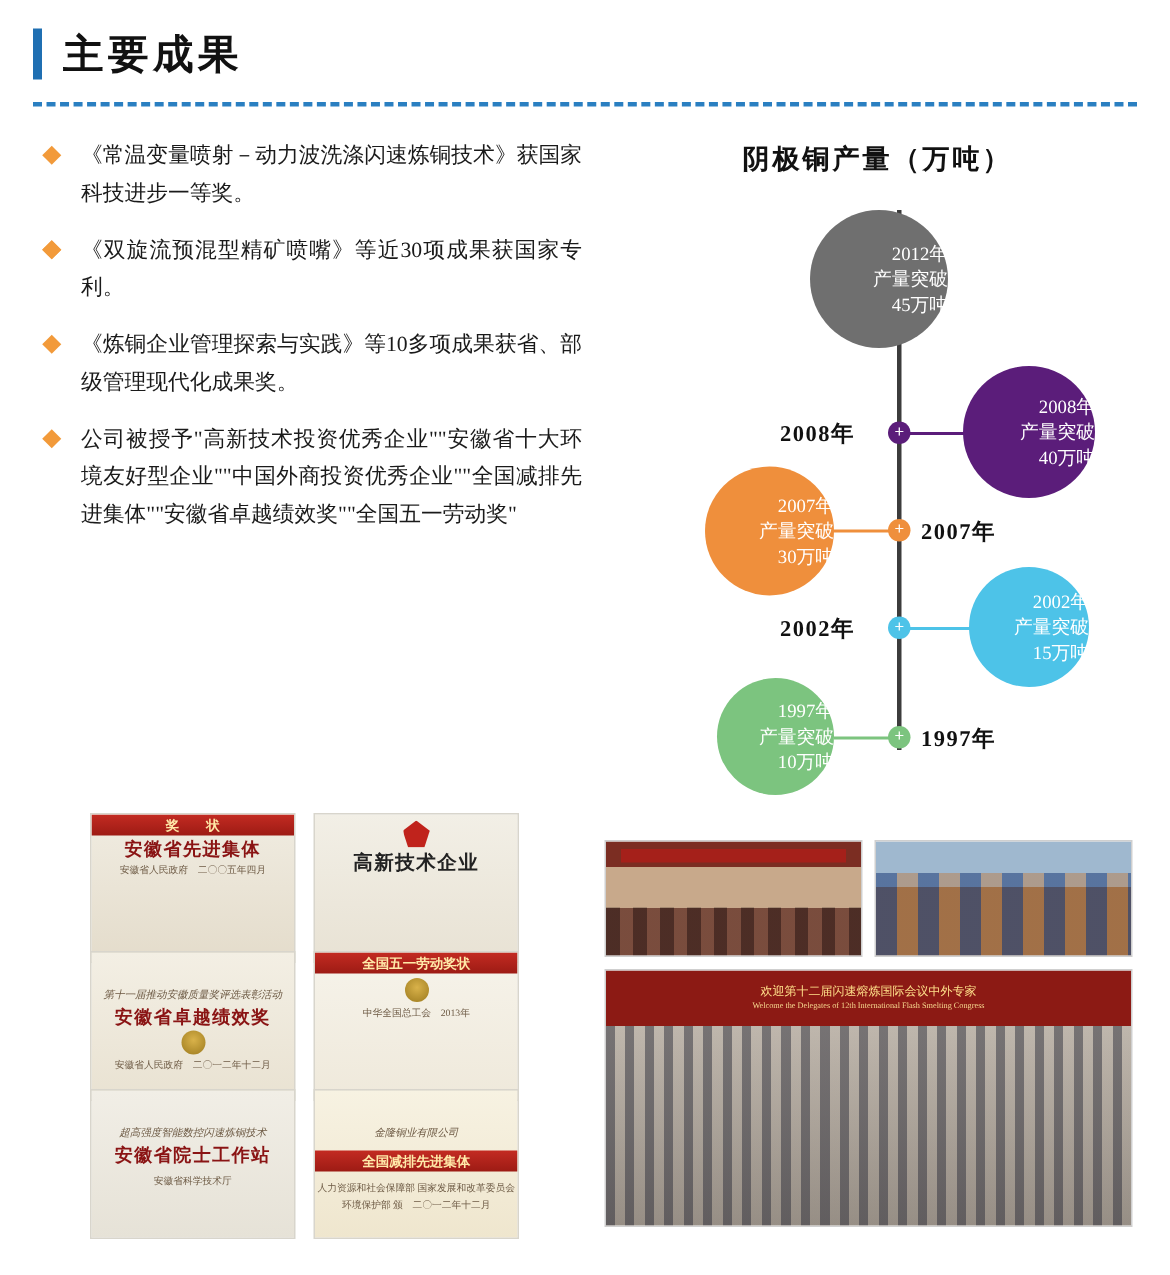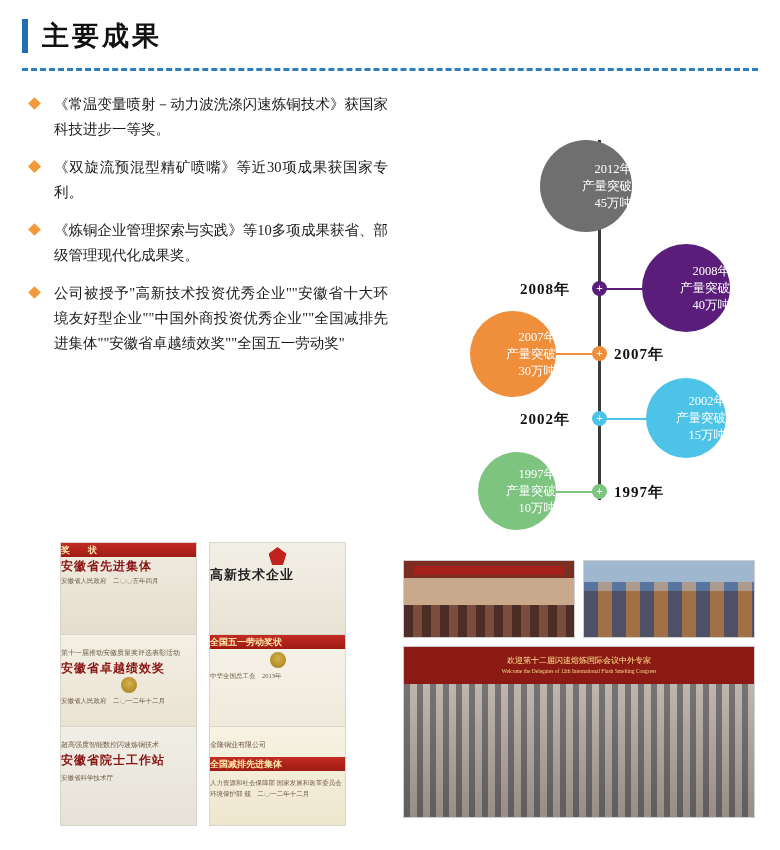--- a/index.html
+++ b/index.html
@@ -152,25 +152,25 @@
     width: 290px;
   }
   .cert {
     position: absolute;
     width: 137px;
     height: 100px;
     border: 1px solid #d8d5cc;
     box-sizing: border-box;
     overflow: hidden;
     font-size: 8px;
-    text-align: left;
+    text-align: center;
     color: #3a2f22;
     line-height: 11px;
   }
-  .cert .c-top { font-size: 7px; color: #6d5a44; margin-top: 13px; }
+  .cert .c-top { font-size: 7px; color: #6d5a44; margin-top: 23px; font-style: italic; }
   .cert .c-main {
     font-size: 12px;
     font-weight: bold;
     letter-spacing: 1px;
     margin: 4px 0 3px;
     color: #8a1414;
   }
   .cert .c-sub { font-size: 6.5px; color: #6d5a44; }
   .cert-a { left: 0; top: 0; background: linear-gradient(#f0ece1, #e4dccb); }
   .cert-b { left: 149px; top: 0; background: linear-gradient(#f2efe6, #e8e2d4); }
@@ -277,20 +277,21 @@
       <span class="bullet-marker"></span>
       <span>《炼铜企业管理探索与实践》等10多项成果获省、部级管理现代化成果奖。</span>
     </div>
     <div class="bullet-item">
       <span class="bullet-marker"></span>
       <span>公司被授予"高新技术投资优秀企业""安徽省十大环境友好型企业""中国外商投资优秀企业""全国减排先进集体""安徽省卓越绩效奖""全国五一劳动奖"</span>
     </div>
   </div>
 
   <div class="chart">
+    <div class="chart-title">阴极铜产量（万吨）</div>
     <div class="axis-line"></div>
 
     <div class="bubble" style="left:140px; top:48px; width:92px; height:92px; background:#6f6f6f;">
       <span>2012年</span>
       <span>产量突破</span>
       <span>45万吨</span>
     </div>
 
     <div class="connector" style="left:206px; top:196px; width:44px; background:#5b1d7a;"></div>
     <div class="node-dot" style="left:192px; top:189px; background:#5b1d7a;">+</div>

